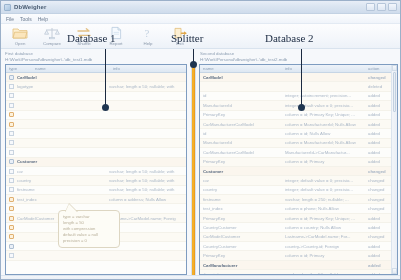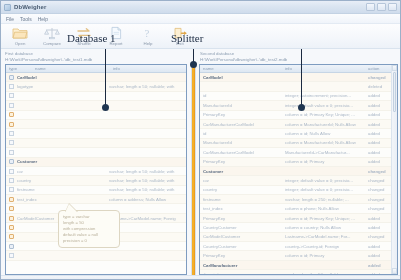--- a/index.html
+++ b/index.html
@@ -491,16 +491,17 @@
   </div>
 
   <div class="ann-label" style="left:66px;top:31px;">Database 1</div>
   <div class="ann-line" style="left:104px;top:48px;height:58px;"></div>
   <div class="ann-dot" style="left:101px;top:103px;"></div>
 
   <div class="ann-label" style="left:170px;top:31px;font-family:Liberation Serif, serif;">Splitter</div>
   <div class="ann-line" style="left:192px;top:48px;height:15px;"></div>
   <div class="ann-dot" style="left:189px;top:60px;"></div>
 
+  <div class="ann-label" style="left:264px;top:31px;">Database 2</div>
   <div class="ann-line" style="left:300px;top:48px;height:58px;"></div>
   <div class="ann-dot" style="left:297px;top:103px;"></div>
 
 </div>
 
 </body></html>

